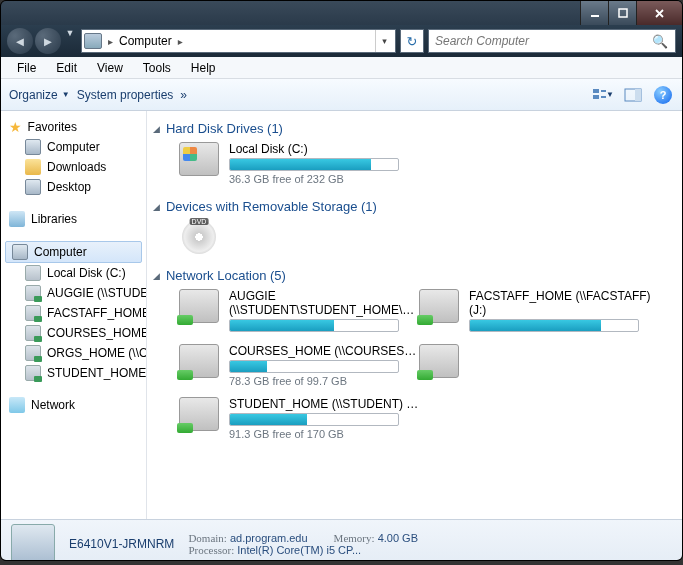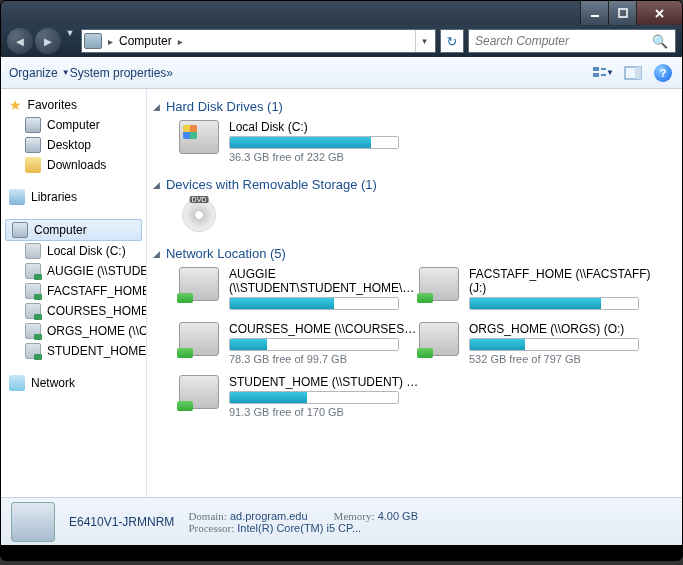--- a/index.html
+++ b/index.html
@@ -13,26 +13,26 @@
   .nav-arrows { display:flex; gap:2px; }
   .nav-arrow { width:26px;height:26px;border-radius:13px;background: radial-gradient(circle at 30% 30%, #5a6a7a, #2a3a4a); display:flex;align-items:center;justify-content:center;color:#cfd8e0;font-size:13px; }
   .nav-dd { width:14px;color:#cfd8e0;font-size:9px;text-align:center; }
   .address { flex:1; height:24px; background:#fff; border:1px solid #5a6a7a; display:flex;align-items:center; padding:0 2px; }
   .address .icon-comp { width:18px;height:16px;background:linear-gradient(#bcd, #8ab); border:1px solid #678; border-radius:2px; margin-right:4px; }
   .address .crumb { font-size:12px; color:#000; padding:0 4px; }
   .address .crumb-arrow { color:#555; font-size:10px; padding:0 2px; }
   .address-end { margin-left:auto; display:flex; align-items:center; }
   .address-end .dd { width:18px;height:22px;display:flex;align-items:center;justify-content:center;color:#444;font-size:9px;border-left:1px solid #ccc; }
   .refresh-btn { width:24px;height:24px;background:#fff;border:1px solid #5a6a7a;display:flex;align-items:center;justify-content:center;color:#2a6eaa;font-size:13px; }
-  .search { width:208px;height:24px;background:#fff;border:1px solid #5a6a7a;display:flex;align-items:center;padding:0 6px; }
+  .search { width:248px;height:24px;background:#fff;border:1px solid #5a6a7a;display:flex;align-items:center;padding:0 6px; }
   .search input { border:none;outline:none;flex:1;font-size:12px;font-style:italic;color:#777; }
   .search .mag { color:#2a6eaa; font-size:13px; }
   .menubar { height:22px; background:#f5f8fb; border-bottom:1px solid #d8dde3; display:flex; align-items:center; padding:0 6px; gap:0; }
   .menubar span { font-size:12px; color:#000; padding:2px 10px; }
-  .toolbar { height:32px; background: linear-gradient(#f7fbff, #e6f0fa); border-bottom:1px solid #c8d2de; display:flex; align-items:center; padding:0 8px; gap:0; position:relative; }
+  .toolbar { height:32px; background: linear-gradient(#f7fbff, #e6f0fa); border-bottom:1px solid #c8d2de; display:flex; align-items:center; padding:0 8px; gap:7px; position:relative; }
   .tool-item { font-size:12px; color:#1a3e6e; display:flex; align-items:center; gap:4px; }
   .tool-dd { font-size:8px; color:#1a3e6e; }
   .tool-right { margin-left:auto; display:flex; align-items:center; gap:8px; }
   .tool-icon { width:22px;height:22px;display:flex;align-items:center;justify-content:center; }
   .body { display:flex; height: 408px; background:#fff; }
   .sidebar { width:146px; border-right:1px solid #e0e4ea; overflow:hidden; padding:6px 0; }
   .sb-group { margin-bottom:12px; }
   .sb-head { display:flex; align-items:center; gap:6px; padding:2px 8px; font-size:12px; }
   .sb-head .star { color:#f6b83c; font-size:14px; }
   .sb-item { display:flex; align-items:center; gap:6px; padding:2px 4px 2px 24px; font-size:12px; white-space:nowrap; overflow:hidden; }
@@ -113,20 +113,27 @@
         <div class="dd">▾</div>
       </div>
     </div>
     <div class="refresh-btn">↻</div>
     <div class="search">
       <input placeholder="Search Computer" style="">
       <span class="mag">🔍</span>
     </div>
   </div>
 
+  <div class="menubar">
+    <span>File</span>
+    <span>Edit</span>
+    <span>View</span>
+    <span>Tools</span>
+    <span>Help</span>
+  </div>
 
   <div class="toolbar">
     <div class="tool-item">
       <span>Organize</span>
         <span class="tool-dd">▼</span>
     </div>
     <div class="tool-item">System properties</div>
     <div class="tool-item">»</div>
     <div class="tool-right">
       <div class="tool-icon view-icon">
@@ -155,26 +162,26 @@
       <div class="sb-group">
         <div class="sb-head">
           <span class="star">★</span>
           <span>Favorites</span>
         </div>
         <div class="sb-item">
             <span class="icn icn-comp"></span>
             <span>Computer</span>
           </div>
         <div class="sb-item">
+            <span class="icn icn-folder"></span>
+            <span>Downloads</span>
+          </div>
+        <div class="sb-item">
             <span class="icn icn-comp"></span>
             <span>Desktop</span>
-          </div>
-        <div class="sb-item">
-            <span class="icn icn-folder"></span>
-            <span>Downloads</span>
           </div>
       </div>
       <div class="sb-group">
         <div class="sb-head">
           <span class="icn icn-lib"></span>
           <span>Libraries</span>
         </div>
       </div>
       <div class="sb-group">
         <div class="sb-head sb-item sel" style="padding-left:6px;">
@@ -274,27 +281,20 @@
           <div class="drive-info">
             <div class="drive-label">COURSES_HOME (\\COURSES) (K:)</div>
             <div class="bar">
                 <div class="bar-fill" style="width:22%"></div>
               </div>
             <div class="drive-free">78.3 GB free of 99.7 GB</div>
           </div>
         </div>
         <div class="drive">
           <div class="drive-icon netdrive-icon"></div>
-          <div class="drive-info">
-            <div class="drive-label">ORGS_HOME (\\ORGS) (O:)</div>
-            <div class="bar">
-                <div class="bar-fill" style="width:33%"></div>
-              </div>
-            <div class="drive-free">532 GB free of 797 GB</div>
-          </div>
         </div>
         <div class="drive">
           <div class="drive-icon netdrive-icon"></div>
           <div class="drive-info">
             <div class="drive-label">STUDENT_HOME (\\STUDENT) (S:)</div>
             <div class="bar">
                 <div class="bar-fill" style="width:46%"></div>
               </div>
             <div class="drive-free">91.3 GB free of 170 GB</div>
           </div>

